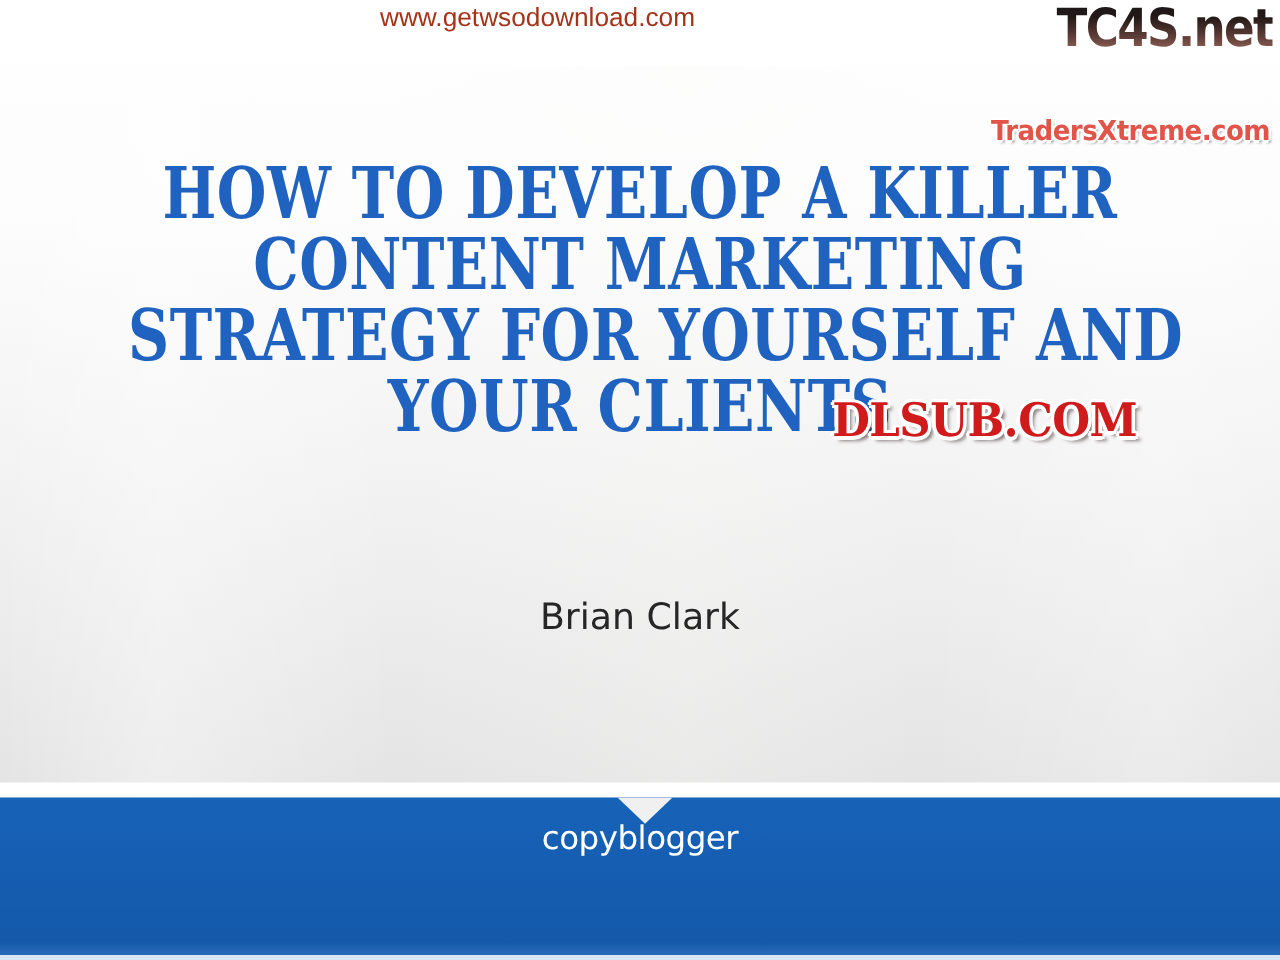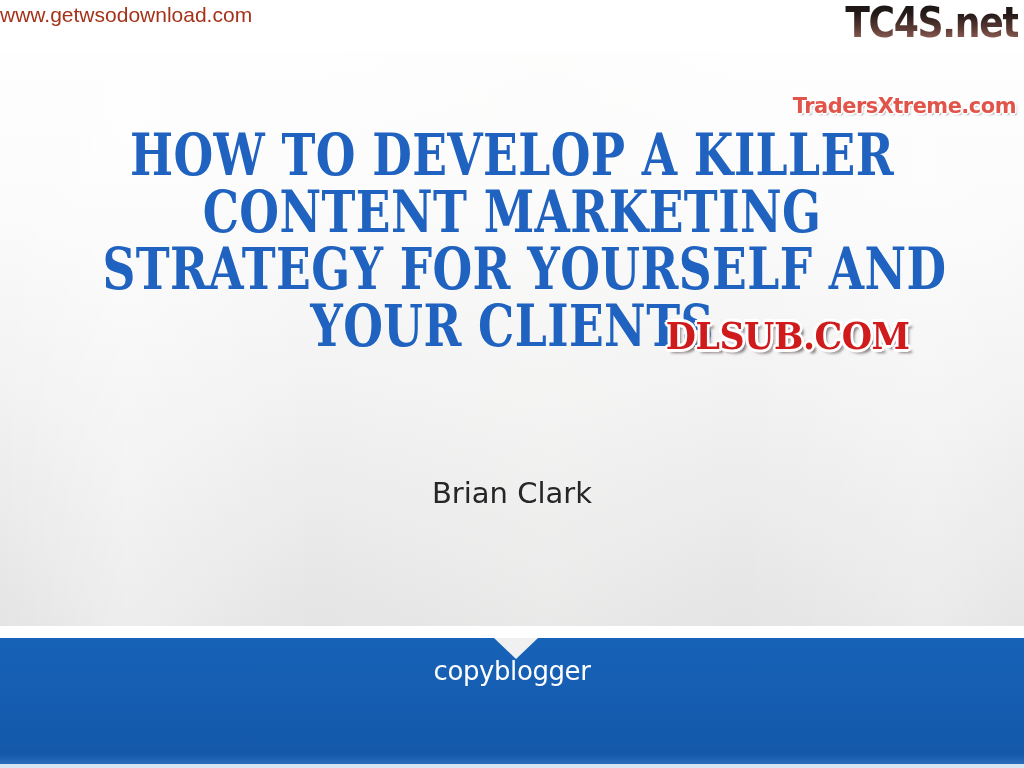--- a/index.html
+++ b/index.html
@@ -28,21 +28,21 @@
     height: 52px;
     background: #ffffff;
     z-index: 40;
   }
 
   .site-url {
     position: absolute;
     left: 0;
     top: 2px;
     width: 860px;
-    text-align: left;
+    text-align: center;
     font-family: "Liberation Sans", sans-serif;
     font-size: 21px;
     line-height: 26px;
     letter-spacing: 0px;
     color: #a4331a;
     white-space: nowrap;
     z-index: 41;
   }
 
   .tc4s-logo {

